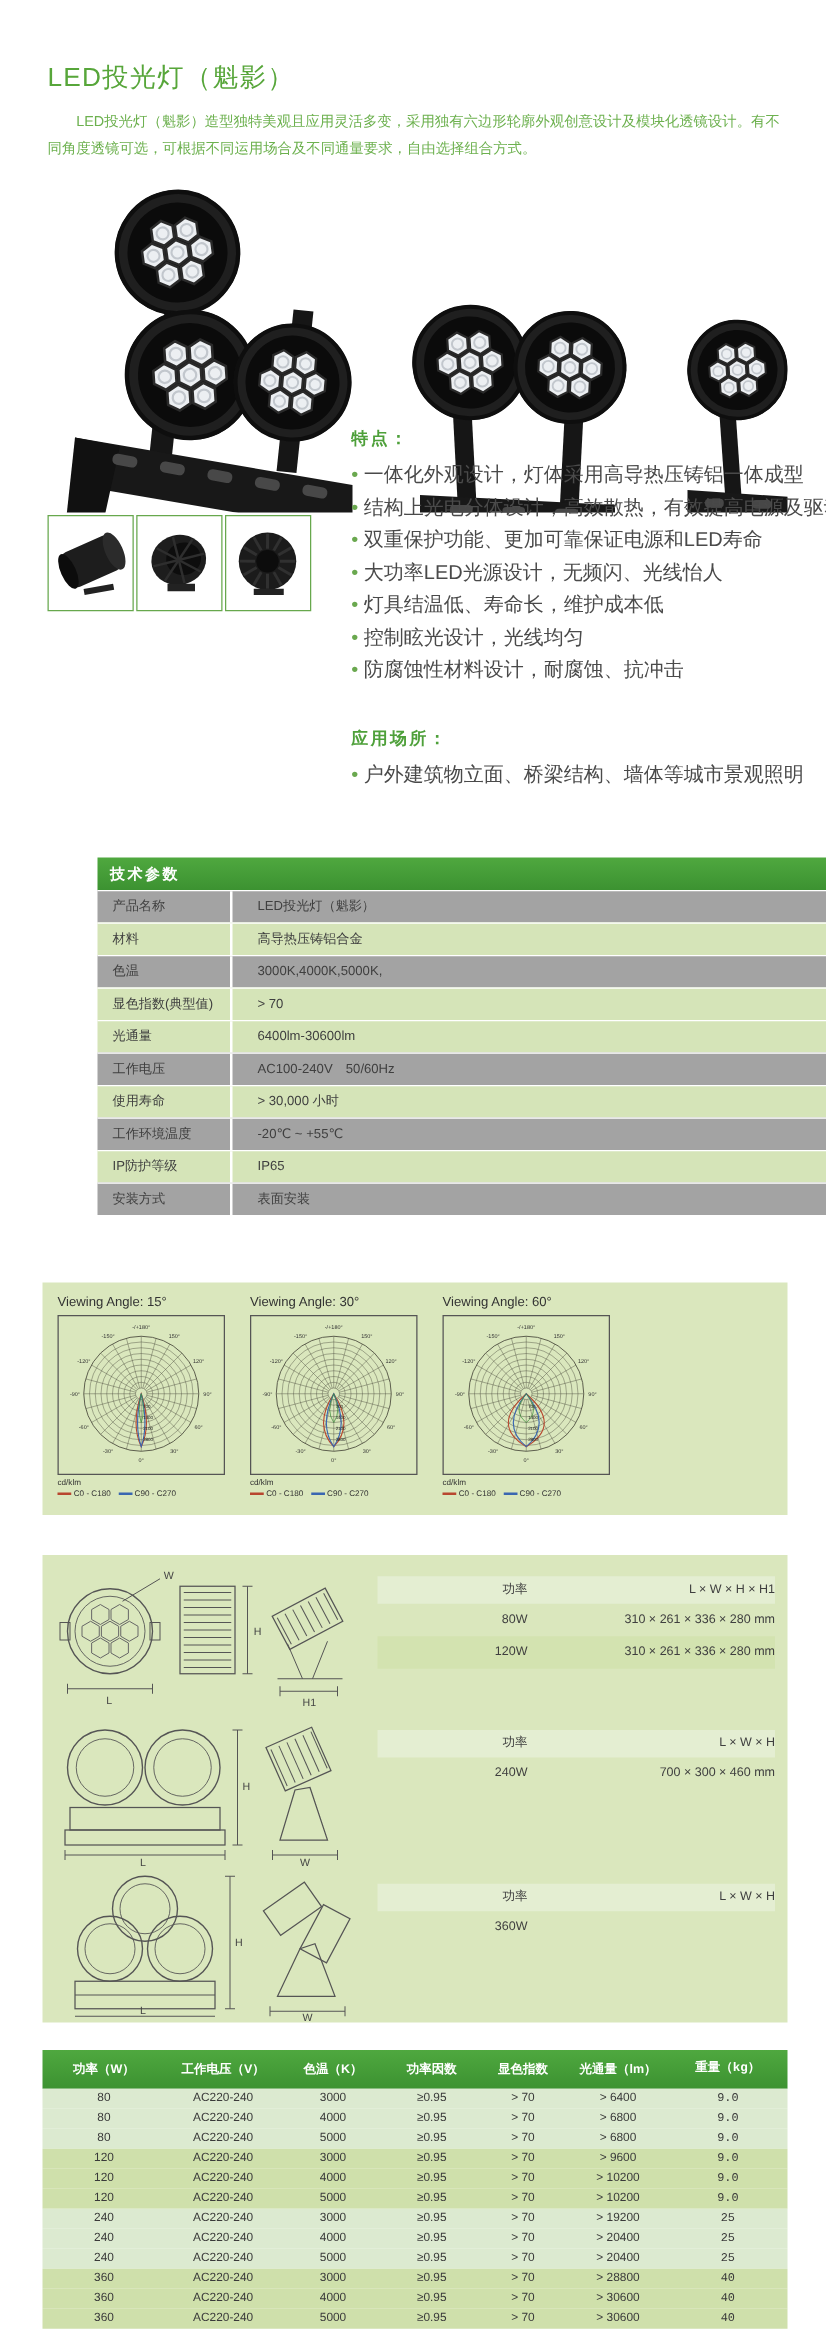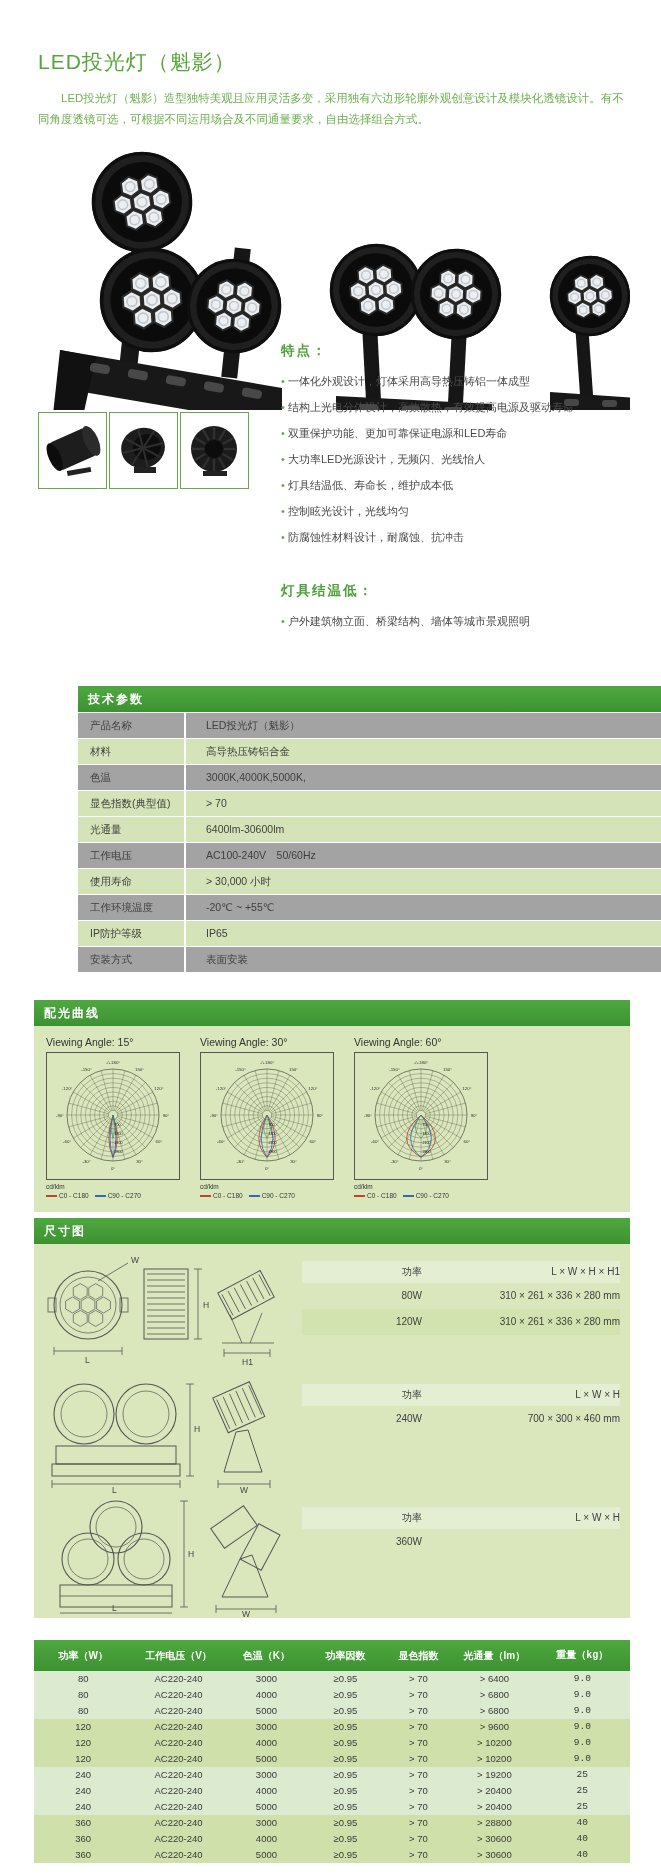--- a/index.html
+++ b/index.html
@@ -14,21 +14,21 @@
   
   .photo-wrap{left:30px;top:138px;width:600px;height:272px;}
   .thumbs{left:38px;top:412px;display:flex;}
   .thumb{width:69px;height:77px;border:1px solid #67a84d;background:#fff;box-sizing:border-box;margin-right:2px;}
 
   
   .rubric{font-size:13.5px;color:#4ea03a;font-weight:bold;letter-spacing:2px;}
   .features-block{left:281px;top:342px;width:352px;}
   .apps-block{left:281px;top:582px;width:352px;}
   .bullets{margin:8px 0 0;padding:0;list-style:none;}
-  .bullets li{font-size:11px;color:#4a4a4a;line-height:26px;white-space:nowrap;}
+  .bullets li{font-size:16px;color:#4a4a4a;line-height:26px;white-space:nowrap;}
   .bullets li::before{content:"•  ";color:#6aa84f;}
   .apps-block .bullets li{line-height:22px;margin-top:10px;}
 
   
   .bar{height:26px;background:linear-gradient(180deg,#4fa83f,#3c9231);color:#fff;
        font-size:12px;font-weight:bold;line-height:26px;padding-left:10px;box-sizing:border-box;letter-spacing:2px;}
 
   
   .tech{left:34px;top:686px;width:596px;padding-left:44px;}
   .trow{display:flex;height:25px;border-top:1px solid #fff;}
@@ -266,21 +266,21 @@
         <li>结构上光电分体设计，高效散热，有效提高电源及驱动寿命</li>
         <li>双重保护功能、更加可靠保证电源和LED寿命</li>
         <li>大功率LED光源设计，无频闪、光线怡人</li>
         <li>灯具结温低、寿命长，维护成本低</li>
         <li>控制眩光设计，光线均匀</li>
         <li>防腐蚀性材料设计，耐腐蚀、抗冲击</li>
       </ul>
   </div>
 
   <div class="abs apps-block">
-    <div class="rubric">灯具结温低：</div>
+    <div class="rubric">应用场所：</div>
     <ul class="bullets">
         <li>户外建筑物立面、桥梁结构、墙体等城市景观照明</li>
       </ul>
   </div>
 
   <div class="abs tech">
     <div class="bar">技术参数</div>
     <div>
         <div class="trow a">
     <div class="tlabel">产品名称</div>
@@ -318,21 +318,20 @@
     <div class="tlabel">IP防护等级</div>
     <div class="tvalue">IP65</div>
         </div>
         <div class="trow a">
     <div class="tlabel">安装方式</div>
     <div class="tvalue">表面安装</div>
         </div>
       </div>
   </div>
 
-  <div class="abs bar photom-bar">配光曲线</div>
   <div class="abs photom-body">
       <div class="chart">
     <div class="chart-title">Viewing Angle: 15°</div>
     <svg class="polar" viewBox="0 0 132 126">
           <circle cx="66" cy="62" r="4.6" fill="none" stroke="#4c4c3e" stroke-width="0.35"></circle>
           <circle cx="66" cy="62" r="9.2" fill="none" stroke="#4c4c3e" stroke-width="0.35"></circle>
           <circle cx="66" cy="62" r="13.8" fill="none" stroke="#4c4c3e" stroke-width="0.35"></circle>
           <circle cx="66" cy="62" r="18.4" fill="none" stroke="#4c4c3e" stroke-width="0.35"></circle>
           <circle cx="66" cy="62" r="23.0" fill="none" stroke="#4c4c3e" stroke-width="0.35"></circle>
           <circle cx="66" cy="62" r="27.6" fill="none" stroke="#4c4c3e" stroke-width="0.35"></circle>
@@ -508,21 +507,20 @@
           <text x="67.5" y="91" font-size="3.6" fill="#222">2100</text>
           <text x="67.5" y="100" font-size="3.6" fill="#222">2800</text>
         </svg>
     <div class="legend">
       <div>cd/klm</div>
           <div><span class="lseg" style="border-top-color:#b8472f"></span><span class="ltext">C0 - C180</span><span class="lseg" style="border-top-color:#3a67b1"></span><span class="ltext">C90 - C270</span></div>
         </div>
   </div>
     </div>
 
-  <div class="abs bar dim-bar">尺寸图</div>
   <div class="abs dim-body">
       <div class="dimrow">
     <div class="dimart">
           <svg width="252" height="118" viewBox="0 0 252 118">
    <circle cx="44" cy="54" r="34" fill="none" stroke="#555" stroke-width="1.1"></circle>
    <circle cx="44" cy="54" r="28" fill="none" stroke="#555" stroke-width="0.7"></circle>
    <g transform="translate(44 54)">
               <polygon points="0.0,-8.0 6.9,-4.0 6.9,4.0 0.0,8.0 -6.9,4.0 -6.9,-4.0" fill="none" stroke="#666" stroke-width="0.8"></polygon>
               <polygon points="15.5,-8.0 22.4,-4.0 22.4,4.0 15.5,8.0 8.6,4.0 8.6,-4.0" fill="none" stroke="#666" stroke-width="0.8"></polygon>
               <polygon points="-15.5,-8.0 -8.6,-4.0 -8.6,4.0 -15.5,8.0 -22.4,4.0 -22.4,-4.0" fill="none" stroke="#666" stroke-width="0.8"></polygon>

